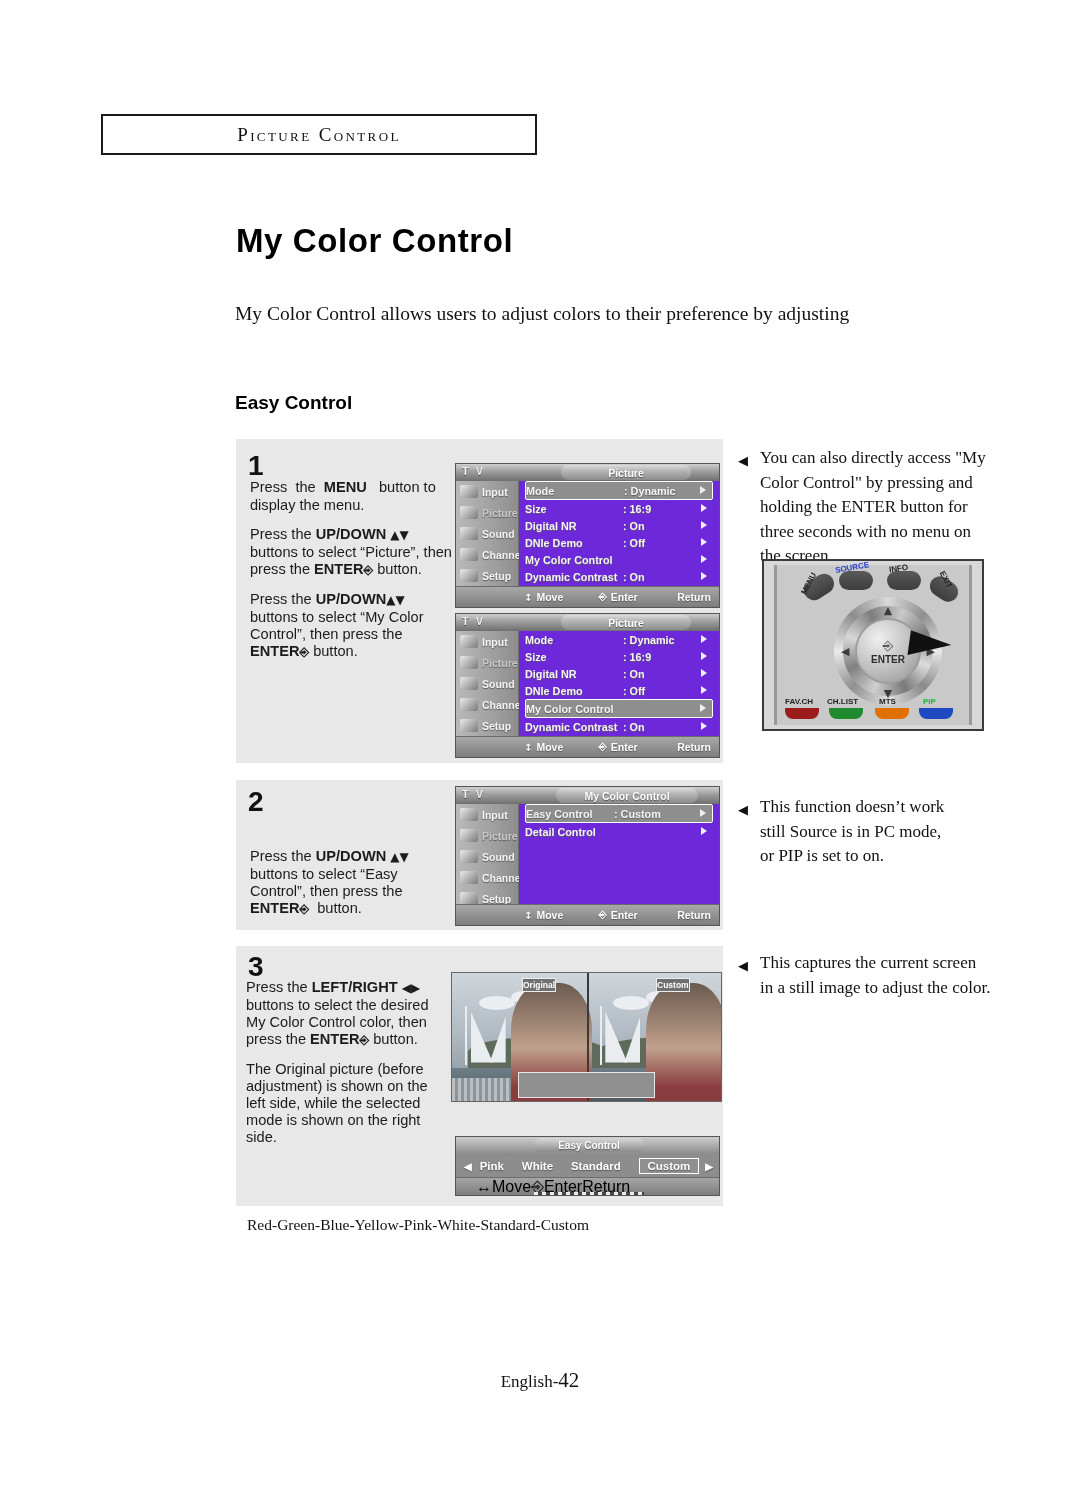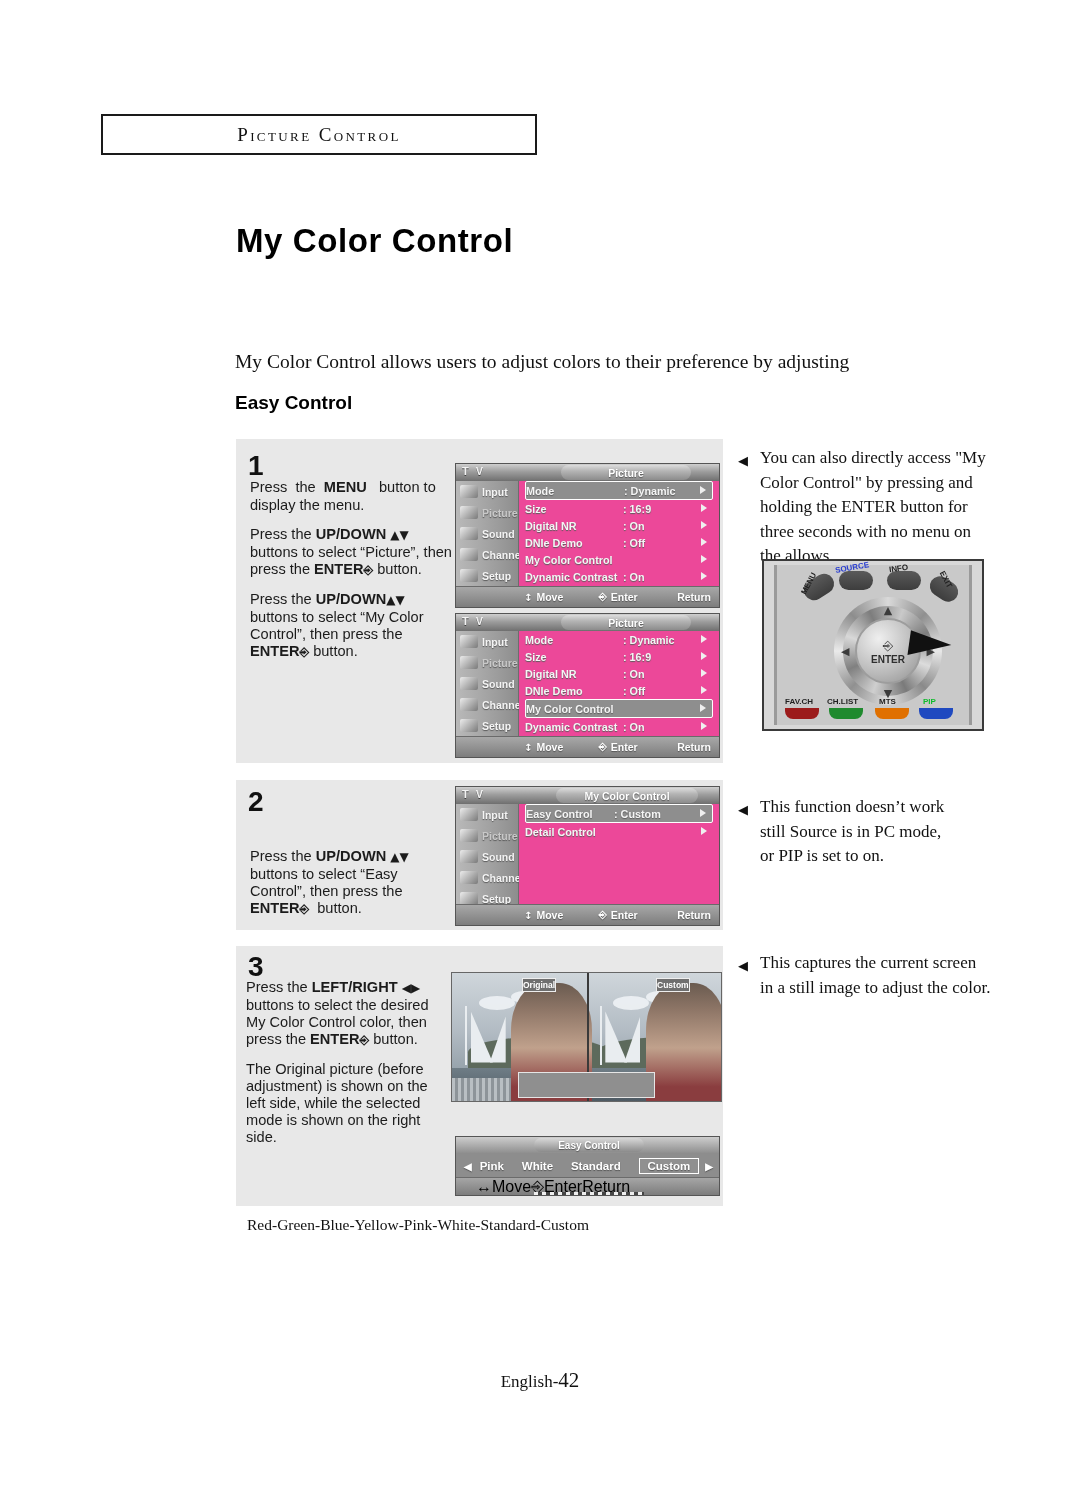--- a/index.html
+++ b/index.html
@@ -7,21 +7,21 @@
   .page{position:absolute;inset:0;}
 
   
   .chapter-box{position:absolute;left:101px;top:114px;width:436px;height:41px;border:2px solid #1a1a1a;box-sizing:border-box;}
   .chapter-title{position:absolute;left:0;top:0;width:100%;height:100%;display:flex;align-items:center;justify-content:center;
       font-family:"Liberation Serif",serif;font-variant:small-caps;font-size:19px;letter-spacing:2.4px;color:#111;}
 
   .h1{position:absolute;left:236px;top:222px;font-family:"Liberation Sans",sans-serif;font-weight:bold;font-size:33px;letter-spacing:.6px;color:#000;}
 
   .intro{position:absolute;left:235px;top:300px;width:660px;font-family:"Liberation Serif",serif;font-size:19.5px;line-height:28.5px;color:#111;}
-  .intro div{white-space:nowrap;margin-top:48px;}
+  .intro div{white-space:nowrap;}
 
   .h2{position:absolute;left:235px;top:392px;font-family:"Liberation Sans",sans-serif;font-weight:bold;font-size:19px;color:#000;}
 
   
   .panel{position:absolute;background:#e8e8e8;}
   #panel1{left:236px;top:439px;width:487px;height:324px;}
   #panel2{left:236px;top:780px;width:487px;height:150px;}
   #panel3{left:236px;top:946px;width:487px;height:260px;}
 
   .stepnum{position:absolute;font-family:"Liberation Sans",sans-serif;font-weight:bold;font-size:28px;color:#111;}
@@ -41,21 +41,21 @@
        background:linear-gradient(to bottom,#dcdcdc 0%,#b4b4b4 40%,#8c8c8c 100%);
        display:flex;align-items:center;justify-content:center;color:#fff;font-weight:bold;font-size:10.5px;
        text-shadow:0 1px 1px #555;}
   .osd .side{position:absolute;left:0;top:17px;width:62px;bottom:0;
        background:linear-gradient(to right,#b9b9b9,#9b9b9b 70%,#8d8d8d);border-right:1px solid #6d6d6d;}
   .osd .sideitem{position:relative;height:21px;display:flex;align-items:center;padding-left:26px;
        font-size:10.5px;font-weight:bold;color:#f4f4f4;text-shadow:0 1px 1px #5a5a5a;}
   .osd .sideitem.dim{color:#c9c9c9;}
   .osd .sicon{position:absolute;left:4px;top:4px;width:18px;height:13px;border-radius:2px;
        background:linear-gradient(135deg,#efefef,#777);opacity:.95;}
-  .osd .body{position:absolute;left:63px;top:17px;right:0;bottom:20px;background:#ec4899;}
+  .osd .body{position:absolute;left:63px;top:17px;right:0;bottom:20px;background:#6d28d9;}
   .osd .row{position:relative;height:17px;margin:0 6px;display:flex;align-items:center;
        font-size:10.8px;font-weight:bold;color:#f5f5f5;text-shadow:0 1px 1px #5d5d5d;}
   .osd .row .lbl{width:98px;}
   .osd .row .val{flex:1;}
   .osd .row .arr{position:absolute;right:6px;top:4px;width:0;height:0;border-left:6px solid #efefef;
        border-top:4px solid transparent;border-bottom:4px solid transparent;}
   .osd .row.sel{border:1.5px solid #fff;border-radius:2px;background:#8e8e8e;}
   .osd .more{position:relative;height:17px;margin:0 6px;display:flex;align-items:center;
        font-size:10.5px;font-weight:bold;color:#eee;padding-left:16px;}
   .osd .more:before{content:"";position:absolute;left:4px;top:6px;width:0;height:0;border-top:6px solid #eee;
@@ -452,21 +452,21 @@
     </div>
     <div class="cheq"></div>
   </div>
 
   <div class="note" id="note1">
     <span class="tri">◀</span>
     <span class="txt">You can also directly access "My</span>
     <span class="txt">Color Control" by pressing and</span>
     <span class="txt">holding the ENTER button for</span>
     <span class="txt">three seconds with no menu on</span>
-    <span class="txt">the allows.</span>
+    <span class="txt">the screen.</span>
   </div>
 
   <div class="note" id="note2">
     <span class="tri">◀</span>
     <span class="txt">This function doesn’t work</span>
     <span class="txt">still Source is in PC mode,</span>
     <span class="txt">or PIP is set to on.</span>
   </div>
 
   <div class="note" id="note3">

